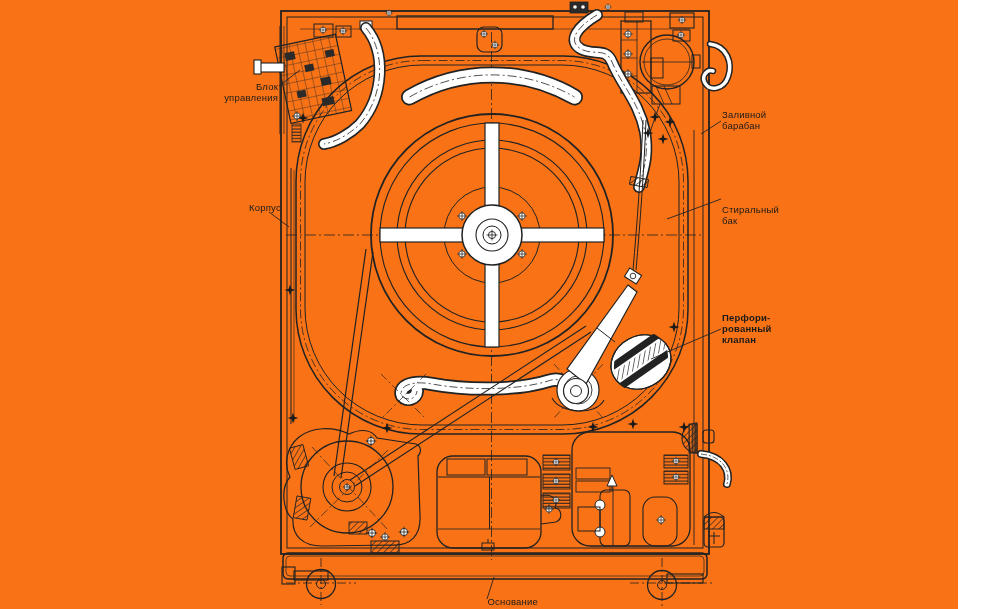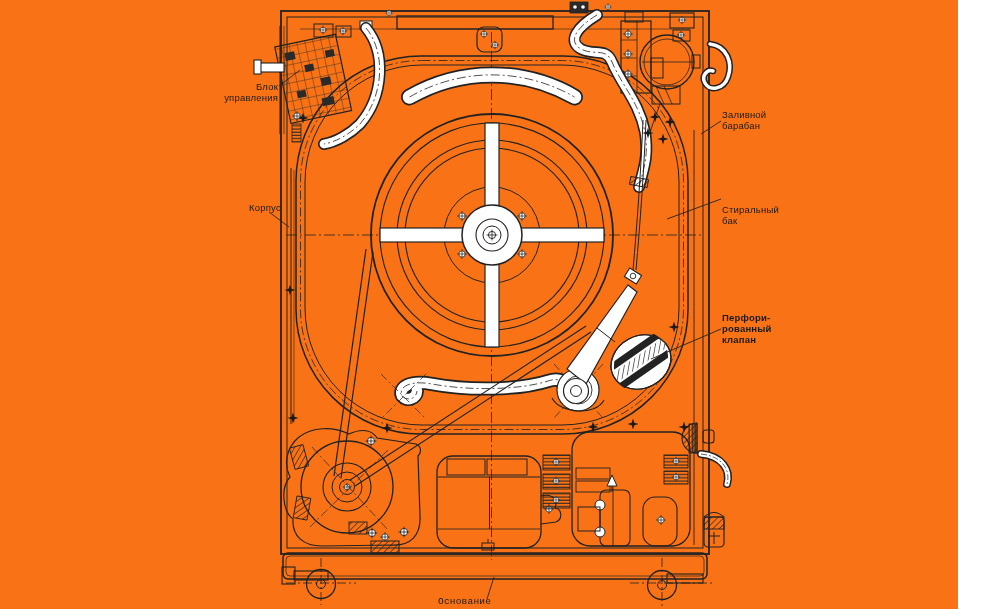--- a/index.html
+++ b/index.html
@@ -2,21 +2,21 @@
 <html><head>
 <meta charset="utf-8">
 <style>
   html,body{margin:0;padding:0;background:#fff;}
   .stage{position:relative;width:958px;height:609px;background:#f97316;overflow:hidden;
          font-family:"Liberation Sans",sans-serif;}
   .stage svg{position:absolute;left:0;top:0;}
   .lbl{position:absolute;font-size:9.5px;line-height:11px;color:#1a1a1a;letter-spacing:.2px;}
   .lbl span{display:block;}
   .lbl.right{text-align:right;}
-  .lbl.center{text-align:left;font-family:Liberation Mono, monospace;}
+  .lbl.center{text-align:right;}
 </style>
 </head>
 <body>
 
 <div class="stage">
 
 <svg width="1006" height="609" viewBox="0 0 1006 609">
   <defs>
     <pattern id="h1" width="4.5" height="4.5" patternUnits="userSpaceOnUse" patternTransform="rotate(45)">
       <line x1="0" y1="0" x2="0" y2="4.5" stroke="#222" stroke-width="1.3"></line>

